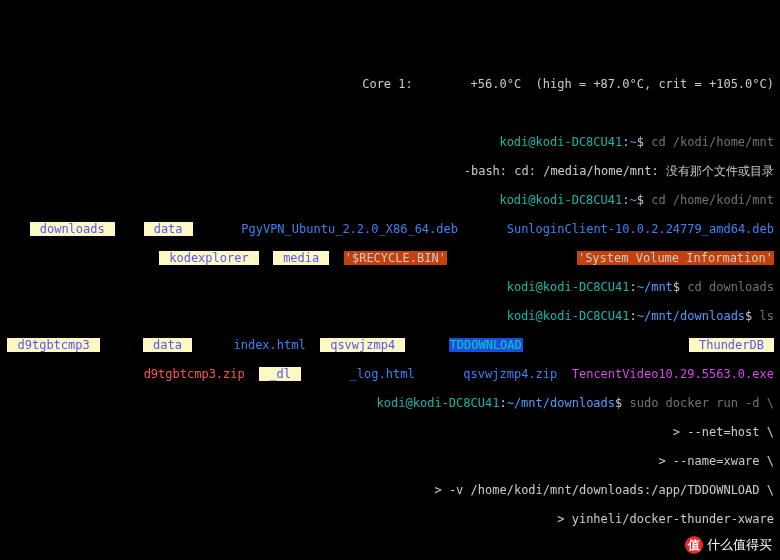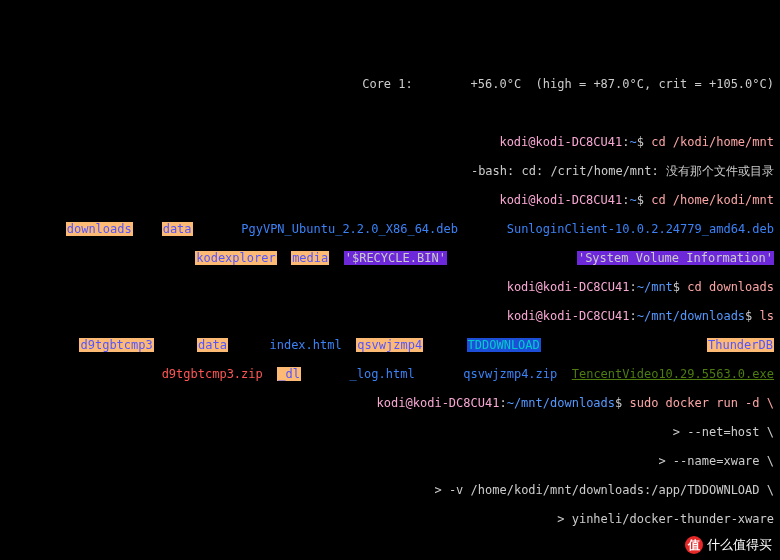--- a/index.html
+++ b/index.html
@@ -9,29 +9,29 @@
     font-family: "Consolas", "Monaco", monospace;
     font-size: 12px;
     line-height: 14.5px;
     width: 780px;
     height: 560px;
     padding: 4px 6px;
     overflow: hidden;
     white-space: pre;
   }
   .line { display: block; text-align: right; }
-  .prompt-user { color: #f9a8d4; }
+  .prompt-user { color: #14b8a6; }
   .prompt-path { color: #5599ff; }
   .prompt-sep { color: #ccc; }
-  .cmd { color: #fca5a5; }
-  .hl-dir { background: #fdba74; color: #5555ff; padding: 0 1px; }
+  .cmd { color: #737373; }
+  .hl-dir { background: #fef9c3; color: #5555ff; padding: 0 10px; }
   .hl-file { color: #3b82f6; margin-left: 27px; }
   .hl-link { background: #1d4ed8; color: #00cccc; padding: 0 1px; }
-  .hl-exe { color: #4d7c0f; text-decoration: underline; }
-  .hl-special { background: #6d28d9; color: #ccc; padding: 0 1px; margin-top: 8px; }
+  .hl-exe { color: #d946ef; }
+  .hl-special { background: #c2410c; color: #ccc; padding: 0 1px; margin-top: 8px; }
   .hl-red { color: #ff5555; margin-left: 16px; }
   .watermark {
     position: fixed;
     right: 8px; bottom: 6px;
     display: flex; align-items: center;
     font-size: 13px;
     color: #fff;
   }
   .wm-badge {
     width: 18px; height: 18px; border-radius: 50%;
@@ -42,21 +42,21 @@
 </style>
 </head>
 <body>
 
 
 
 <div>
 <span class="line">Core 1:        +56.0°C  (high = +87.0°C, crit = +105.0°C)</span>
 <span class="line"> </span>
 <span class="line"><span class="prompt-user">kodi@kodi-DC8CU41</span><span class="prompt-sep">:</span><span class="prompt-path">~</span><span class="prompt-sep">$ </span><span class="cmd">cd /kodi/home/mnt</span></span>
-<span class="line">-bash: cd: /crit/home/mnt: 没有那个文件或目录</span>
+<span class="line">-bash: cd: /media/home/mnt: 没有那个文件或目录</span>
 <span class="line"><span class="prompt-user">kodi@kodi-DC8CU41</span><span class="prompt-sep">:</span><span class="prompt-path">~</span><span class="prompt-sep">$ </span><span class="cmd">cd /home/kodi/mnt</span></span>
 <span class="line"><span class="hl-dir">downloads</span>    <span class="hl-dir">data</span>   <span class="hl-file">PgyVPN_Ubuntu_2.2.0_X86_64.deb</span>   <span class="hl-file">SunloginClient-10.0.2.24779_amd64.deb</span></span>
 <span class="line"><span class="hl-dir">kodexplorer</span>  <span class="hl-dir">media</span>  <span class="hl-special">'$RECYCLE.BIN'</span>                  <span class="hl-special">'System Volume Information'</span></span>
 <span class="line"><span class="prompt-user">kodi@kodi-DC8CU41</span><span class="prompt-sep">:</span><span class="prompt-path">~/mnt</span><span class="prompt-sep">$ </span><span class="cmd">cd downloads</span></span>
 <span class="line"><span class="prompt-user">kodi@kodi-DC8CU41</span><span class="prompt-sep">:</span><span class="prompt-path">~/mnt/downloads</span><span class="prompt-sep">$ </span><span class="cmd">ls</span></span>
 <span class="line"><span class="hl-dir">d9tgbtcmp3</span>      <span class="hl-dir">data</span>  <span class="hl-file">index.html</span>  <span class="hl-dir">qsvwjzmp4</span>      <span class="hl-link">TDDOWNLOAD</span>                       <span class="hl-dir">ThunderDB</span></span>
 <span class="line"><span class="hl-red">d9tgbtcmp3.zip</span>  <span class="hl-dir">_dl</span>   <span class="hl-file">_log.html</span>   <span class="hl-file">qsvwjzmp4.zip</span>  <span class="hl-exe">TencentVideo10.29.5563.0.exe</span></span>
 <span class="line"><span class="prompt-user">kodi@kodi-DC8CU41</span><span class="prompt-sep">:</span><span class="prompt-path">~/mnt/downloads</span><span class="prompt-sep">$ </span><span class="cmd">sudo docker run -d \</span></span>
 <span class="line">&gt; --net=host \</span>
 <span class="line">&gt; --name=xware \</span>

